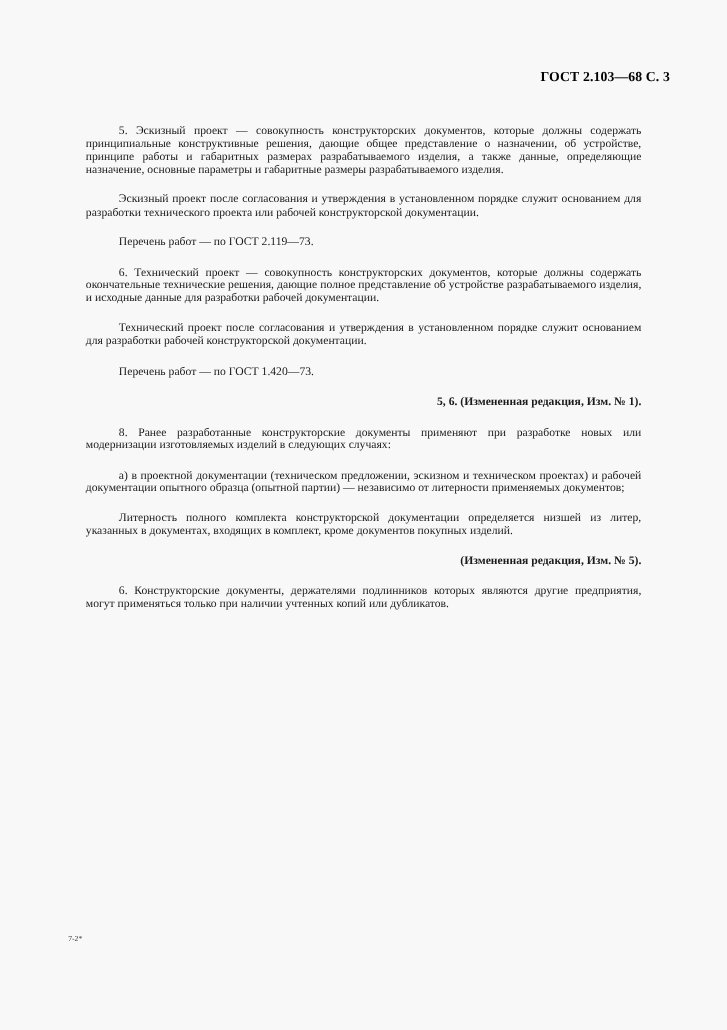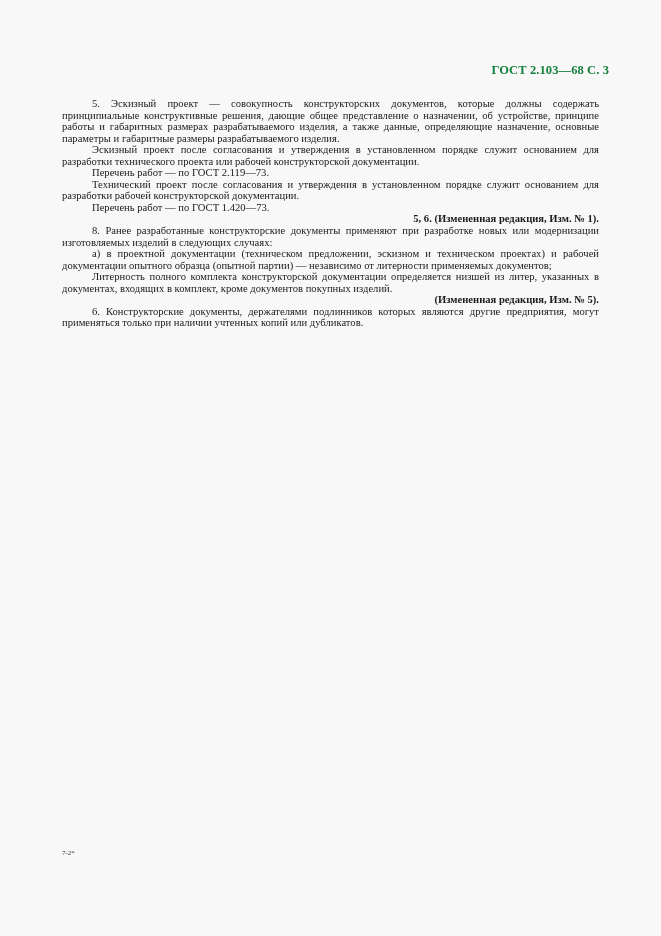--- a/index.html
+++ b/index.html
@@ -15,32 +15,32 @@
       font-family: "Liberation Serif", "DejaVu Serif", serif;
       color: #1a1a1a;
     }
     .page-header {
       position: absolute;
       top: 63px;
       right: 52px;
       font-size: 12.5px;
       font-weight: bold;
       letter-spacing: 0.1px;
-      color: #15803d;
+      color: #000000;
     }
     .content {
       position: absolute;
       left: 62px;
       top: 98px;
       width: 537px;
       font-size: 10.6px;
       line-height: 11.55px;
     }
     .p {
-      margin: 0;
+      margin: 16px;
       text-align: justify;
       text-indent: 30px;
       font-family: Liberation Serif, serif;
     }
     .p.bold {
       font-weight: bold;
       text-align: right;
     }
     .footer-mark {
       position: absolute;
@@ -53,20 +53,21 @@
   </style>
 </head>
 <body>
 
 <div class="page-header">ГОСТ 2.103—68 С. 3</div>
 
 <div class="content">
   <p class="p">5. Эскизный проект — совокупность конструкторских документов, которые должны содержать принципиальные конструктивные решения, дающие общее представление о назначении, об устройстве, принципе работы и габаритных размерах разрабатываемого изделия, а также данные, определяющие назначение, основные параметры и габаритные размеры разрабатываемого изделия.</p>
   <p class="p">Эскизный проект после согласования и утверждения в установленном порядке служит основанием для разработки технического проекта или рабочей конструкторской документации.</p>
   <p class="p">Перечень работ — по ГОСТ 2.119—73.</p>
+  <p class="p">6. Технический проект — совокупность конструкторских документов, которые должны содержать окончательные технические решения, дающие полное представление об устройстве разрабатываемого изделия, и исходные данные для разработки рабочей документации.</p>
   <p class="p">Технический проект после согласования и утверждения в установленном порядке служит основанием для разработки рабочей конструкторской документации.</p>
   <p class="p">Перечень работ — по ГОСТ 1.420—73.</p>
   <p class="p bold">5, 6. (Измененная редакция, Изм. № 1).</p>
   <p class="p">8. Ранее разработанные конструкторские документы применяют при разработке новых или модернизации изготовляемых изделий в следующих случаях:</p>
   <p class="p">а) в проектной документации (техническом предложении, эскизном и техническом проектах) и рабочей документации опытного образца (опытной партии) — независимо от литерности применяемых документов;</p>
   <p class="p">Литерность полного комплекта конструкторской документации определяется низшей из литер, указанных в документах, входящих в комплект, кроме документов покупных изделий.</p>
   <p class="p bold">(Измененная редакция, Изм. № 5).</p>
   <p class="p">6. Конструкторские документы, держателями подлинников которых являются другие предприятия, могут применяться только при наличии учтенных копий или дубликатов.</p>
 </div>
 

